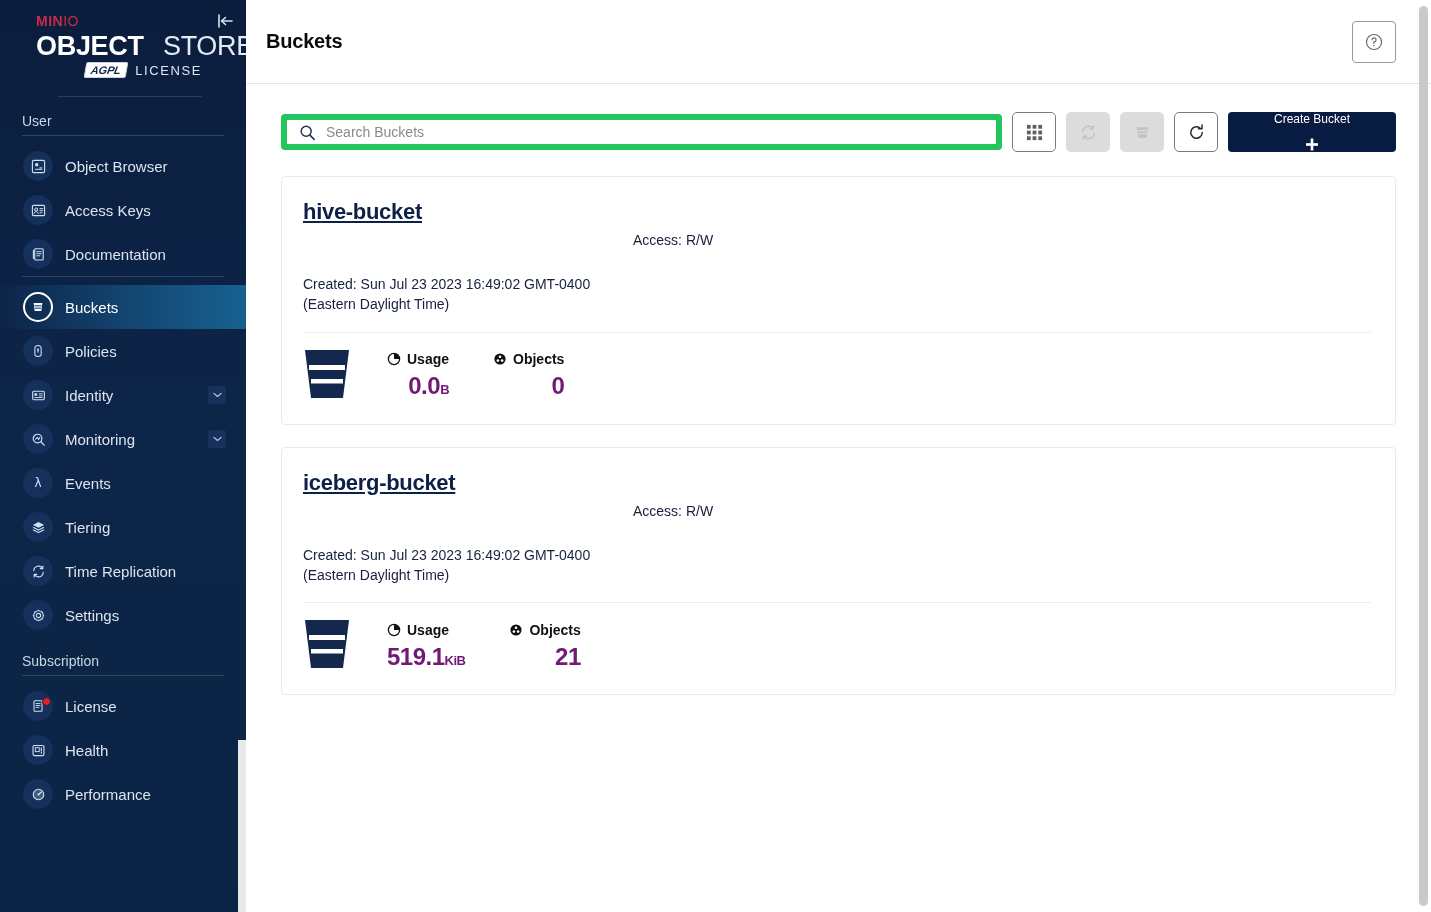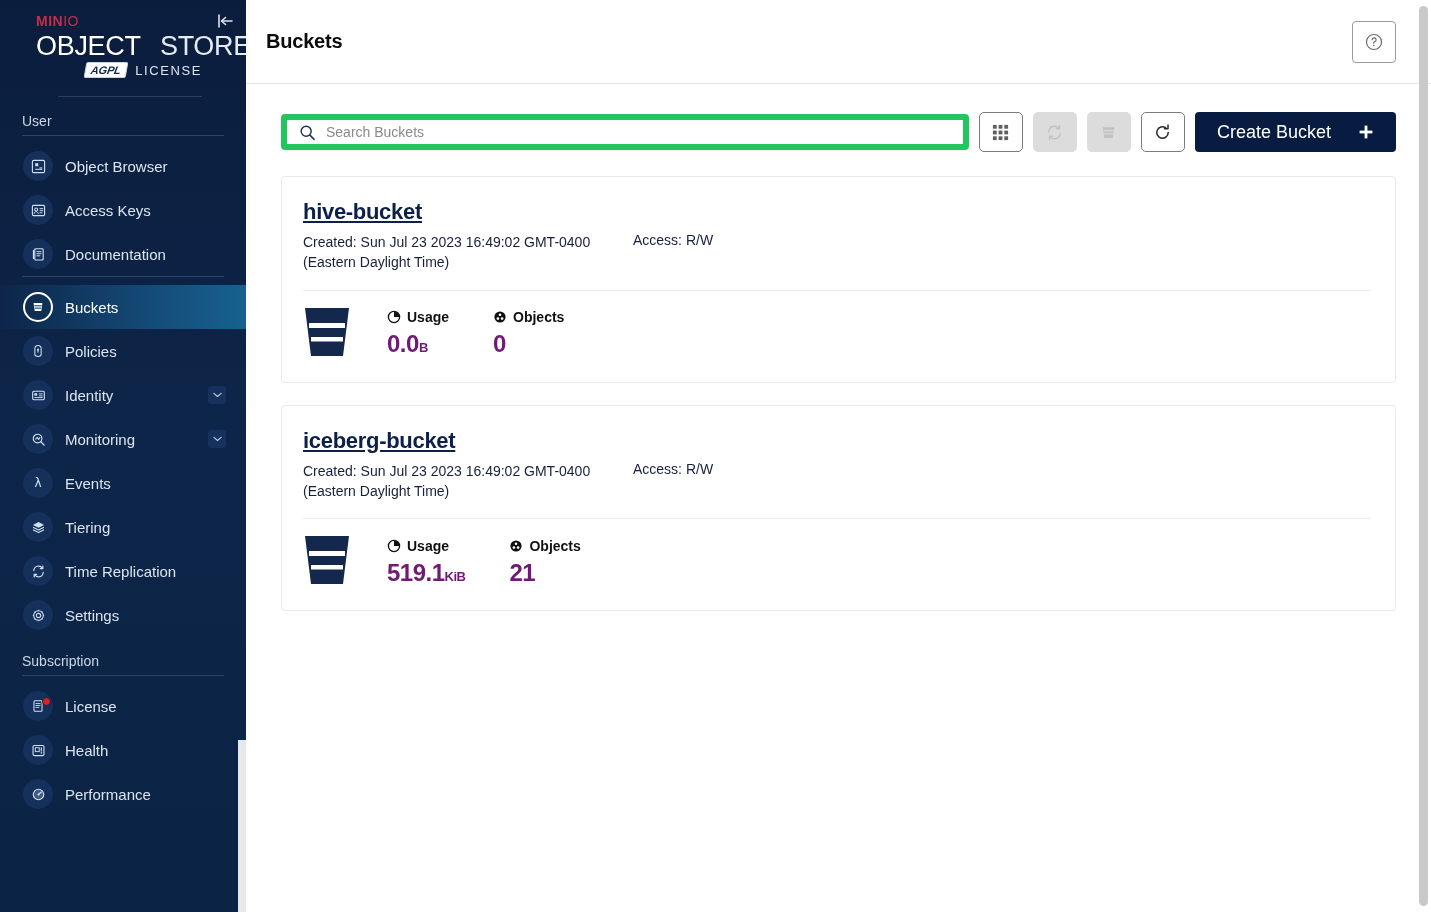--- a/index.html
+++ b/index.html
@@ -16,21 +16,21 @@
     width: 246px; height: 912px; flex: 0 0 246px;
     background: linear-gradient(180deg, #0b1d3d 0%, #0d2548 45%, #0b2344 100%);
     position: relative;
     overflow: hidden;
     color: #e7edf5;
   }
   .sb-logo-wrap { padding: 14px 22px 0 36px; position: relative; }
   .logo-minio { font-size: 14px; font-weight: 700; letter-spacing: .5px; color: #c72c48; line-height: 1; margin-bottom: 4px;}
   .logo-minio .io { font-weight: 400; color: #c72c48; }
   .logo-os { font-size: 27px; line-height: 1.04; letter-spacing: -.3px; white-space: nowrap; }
-  .logo-os .b { font-weight: 400; color: #ffffff; }
+  .logo-os .b { font-weight: 700; color: #ffffff; }
   .logo-os .t { font-weight: 400; color: #e6ebf2; margin-left: 12px; }
   .logo-lic-row { display: flex; align-items: center; gap: 8px; margin-top: 2px; justify-content: flex-end; padding-right: 22px;}
   .agpl-badge {
     display: inline-flex; align-items: center; justify-content: center;
     background: #ffffff; color: #13294b; font-weight: 700; font-style: italic;
     font-size: 11px; padding: 1px 5px; border-radius: 2px; letter-spacing: -.2px;
     transform: skewX(-10deg); border: 1px solid #c9d3e0;
   }
   .logo-license { font-size: 13px; letter-spacing: 1.6px; color: #dde5ef; font-weight: 400; }
   .collapse-btn {
@@ -94,36 +94,37 @@
     font-family: "Liberation Sans", sans-serif; margin-left: 10px; background: transparent;
   }
   .search-box input::placeholder { color: #8a8a8a; }
   .icon-btn {
     width: 44px; height: 40px; border: 1px solid #7b7b7b; border-radius: 5px;
     background: #fff; display: flex; align-items: center; justify-content: center; cursor: pointer;
   }
   .icon-btn.disabled { background: #dcdcdc; border-color: #dcdcdc; cursor: default; }
   .create-btn {
     height: 40px; background: #081c42; color: #fff; border: none; border-radius: 4px;
-    padding: 0 22px; font-size: 18px; font-family: "Liberation Sans", sans-serif;
-    display: flex; align-items: center; gap: 27px; cursor: pointer; min-width: 168px;
+    padding: 0 22px; font-size: 12px; font-family: "Liberation Sans", sans-serif;
+    display: flex; align-items: center; gap: 11px; cursor: pointer; min-width: 168px;
     justify-content: center;
+    flex-direction: column;
   }
 
   .bucket-card {
     border: 1px solid #eaeaea; border-radius: 4px; background: #fff;
     padding: 22px 24px 20px 21px; margin-bottom: 22px;
   }
   .bucket-name { font-size: 22px; font-weight: 700; color: #0d2048; letter-spacing: -.3px; margin-bottom: 7px; text-decoration: underline; }
   .meta-row { display: flex; }
-  .meta-created { width: 330px; font-size: 14px; color: #17203c; line-height: 1.45; }
+  .meta-created { width: 330px; font-size: 14px; color: #17203c; line-height: 1.45; margin-top: 42px; }
   .meta-access { font-size: 14px; color: #17203c; padding-top: 0px; }
   .card-rule { height: 1px; background: #ededed; margin: 17px 0 0 0; }
 
-  .stats-row { display: flex; align-items: center; padding-top: 15px; }
+  .stats-row { display: flex; align-items: center; padding-top: 15px; text-align: right; }
   .bucket-glyph { margin-right: 36px; }
   .stat { margin-right: 44px; }
   .stat-head { display: flex; align-items: center; gap: 6px; font-size: 14px; font-weight: 700; color: #111; }
   .stat-val { font-size: 24px; font-weight: 700; color: #701a75; margin-top: 5px; letter-spacing: -.5px; }
   .stat-val .unit { font-size: 13px; font-weight: 700; }
 
   .main-scroll {
     position: absolute; right: 3px; top: 6px; width: 9px; height: 900px;
     background: #c9c9c9; border-radius: 5px;
   }

